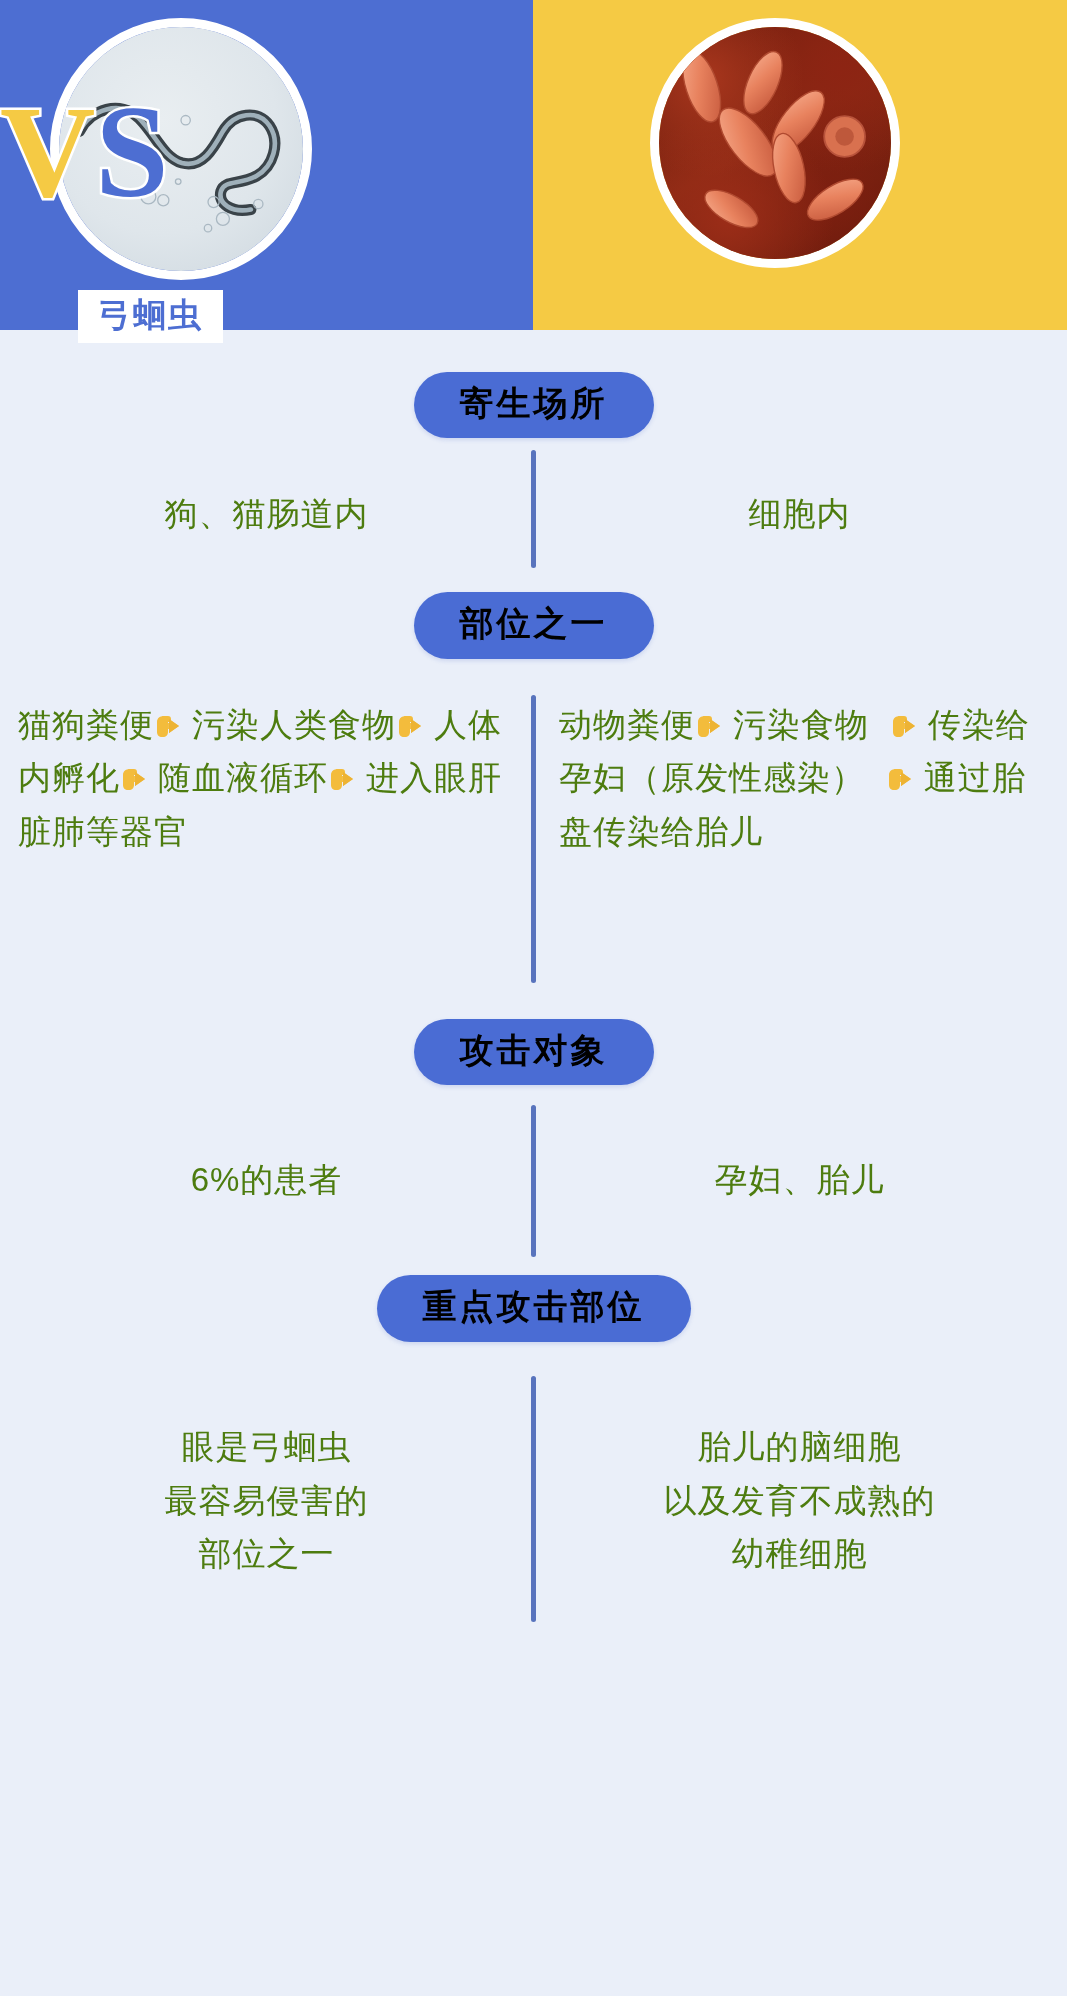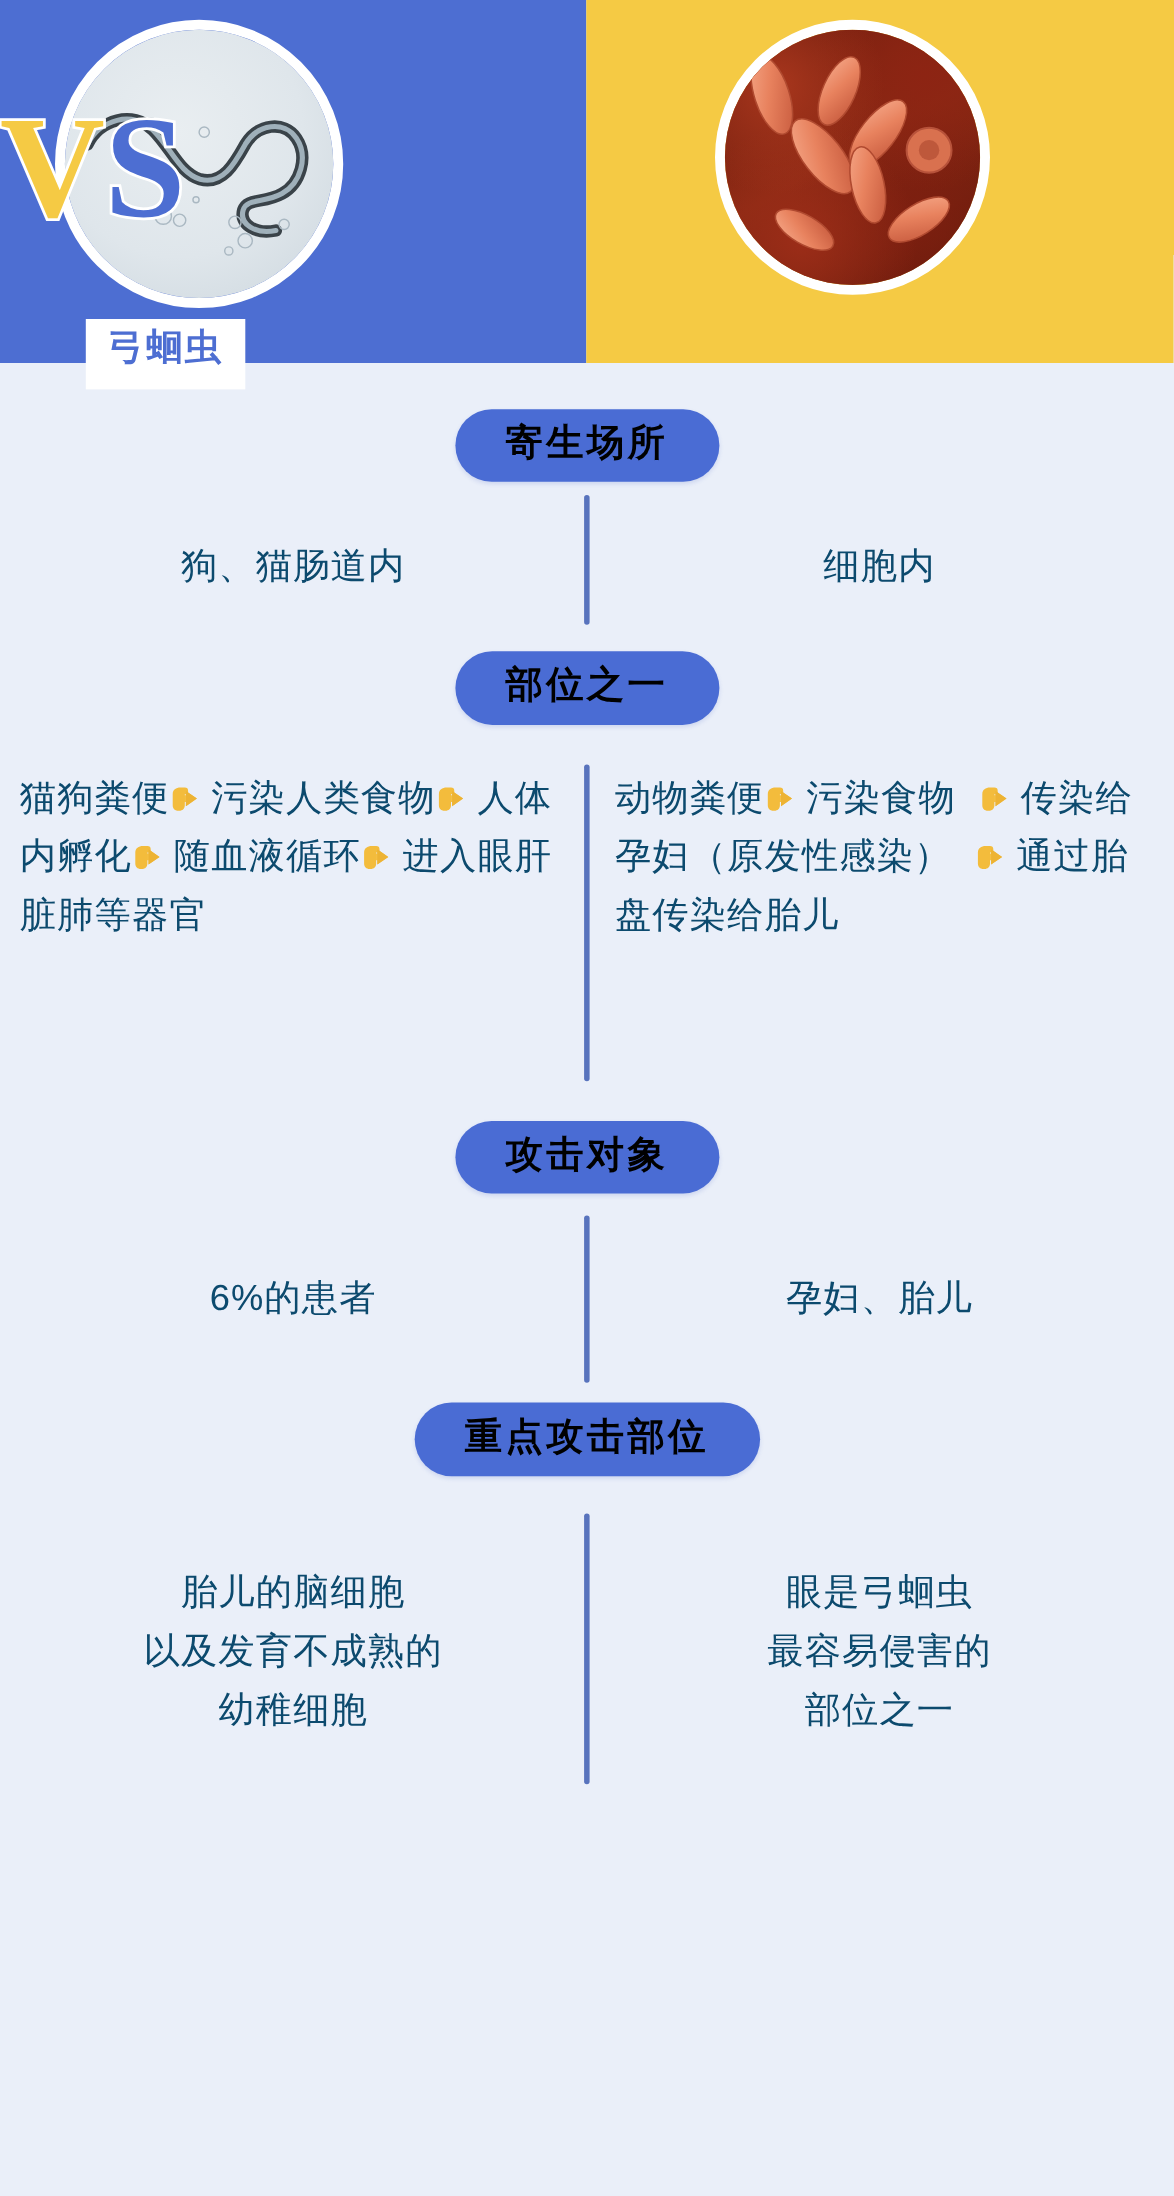--- a/index.html
+++ b/index.html
@@ -91,21 +91,21 @@
     paint-order: stroke fill;
   }
   .vs-mark .v { color: #f5ca44; }
   .vs-mark .s { color: #4d6ed2; }
 
   
   .nameplate {
     position: absolute;
     background: #ffffff;
     z-index: 5;
-    padding: 6px 20px 20px;
+    padding: 6px 20px 9px;
     font-size: 33px;
     font-weight: 700;
     letter-spacing: 2px;
     line-height: 1.15;
     white-space: nowrap;
   }
   .nameplate.left  { left: 78px;  top: 290px; color: #4d6ed2; }
 
   
   .content {
@@ -131,21 +131,21 @@
   }
 
   .compare-row {
     position: relative;
     display: flex;
     width: 1067px;
   }
   .compare-col {
     width: 533px;
     box-sizing: border-box;
-    color: #0c4a6e;
+    color: #4d7c0f;
     font-size: 33px;
     line-height: 1.62;
     letter-spacing: 1px;
   }
   .compare-col.centered {
     text-align: center;
     display: flex;
     align-items: center;
     justify-content: center;
     flex-direction: column;
@@ -303,25 +303,25 @@
     <div class="compare-col right centered">
       <span class="line">孕妇、胎儿</span>
     </div>
   </div>
 
   <div class="section-pill-wrap" style="margin-top:0px">
     <div class="section-pill">重点攻击部位</div>
   </div>
   <div class="compare-row" style="height:250px;margin-top:34px">
     <div class="divider" style="top:0px;height:246px"></div>
+    <div class="compare-col left centered">
+      <span class="line">眼是弓蛔虫</span>
+      <span class="line">最容易侵害的</span>
+      <span class="line">部位之一</span>
+    </div>
     <div class="compare-col right centered">
       <span class="line">胎儿的脑细胞</span>
       <span class="line">以及发育不成熟的</span>
       <span class="line">幼稚细胞</span>
     </div>
-    <div class="compare-col left centered">
-      <span class="line">眼是弓蛔虫</span>
-      <span class="line">最容易侵害的</span>
-      <span class="line">部位之一</span>
-    </div>
   </div>
 
 </div>
 
 </body></html>

